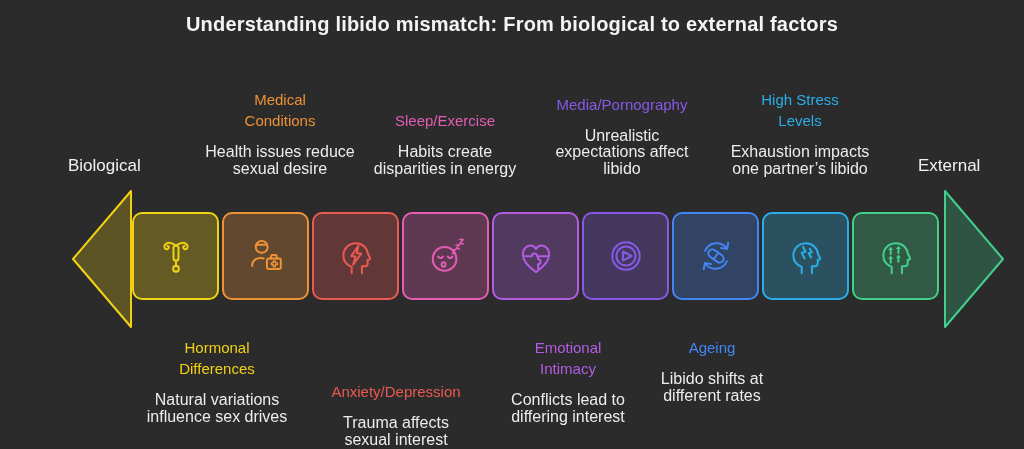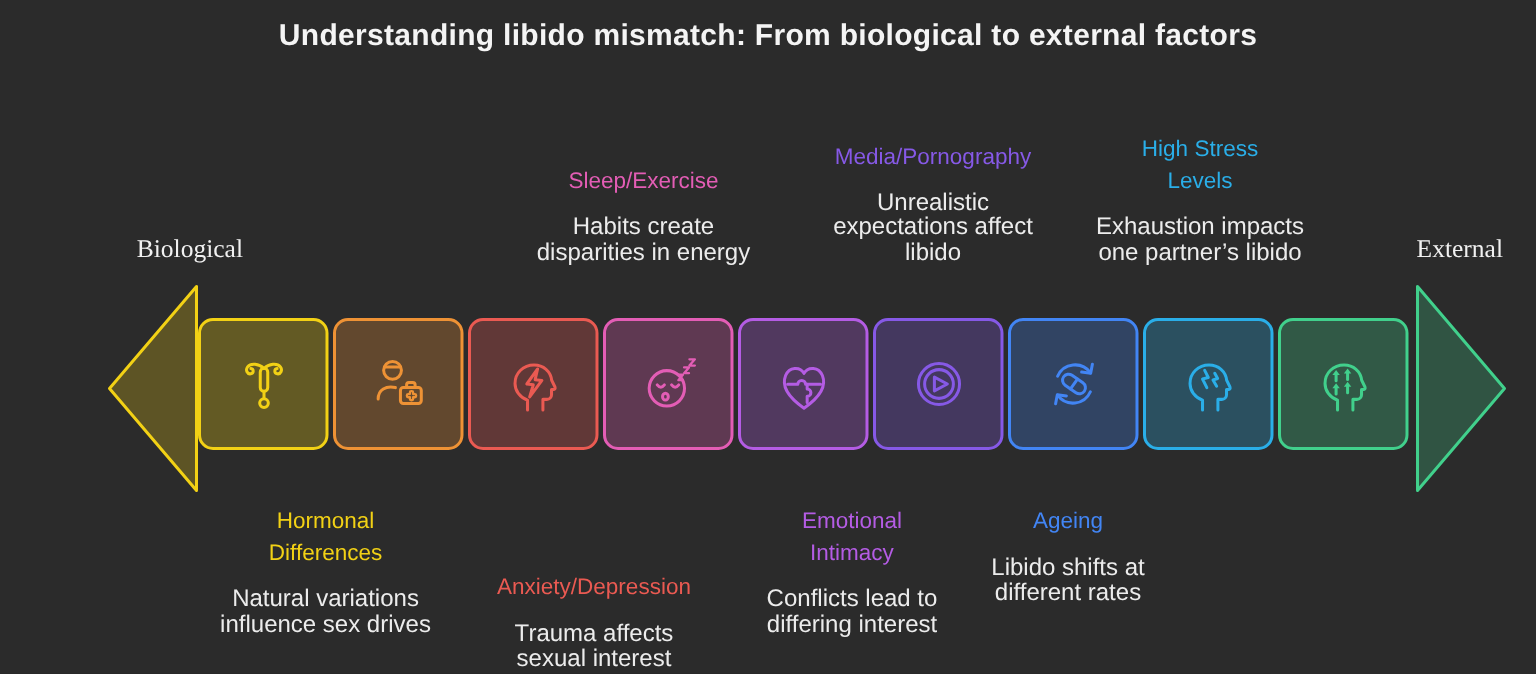--- a/index.html
+++ b/index.html
@@ -5,34 +5,34 @@
   html,body{margin:0;padding:0;background:#2b2b2b;}
   .stage{
     position:relative;width:1024px;height:449px;overflow:hidden;
     background:var(--bg,#2b2b2b);
     font-family:"Liberation Sans",sans-serif;
   }
   .title{
     position:absolute;top:13px;left:0;width:100%;text-align:center;
     font-size:20px;font-weight:bold;color:#f4f4f4;letter-spacing:.2px;
   }
-  .endlabel{position:absolute;color:#f1f1f1;font-size:17px;text-align:right;font-family:Liberation Serif, serif;}
+  .endlabel{position:absolute;color:#f1f1f1;font-size:17px;text-align:left;}
   .endlabel.left{left:68px;top:156px;width:94px;}
   .endlabel.right{left:918px;top:156px;width:84px;}
 
   
   .factor-label{position:absolute;text-align:center;}
   .factor-label.above{bottom:272px;}
   .factor-label.below{top:337px;}
   .factor-label .t{color:var(--c);font-size:15px;line-height:21px;font-weight:500;white-space:pre-line;}
   .factor-label .d{color:#ececec;font-size:16px;line-height:16.5px;margin-top:13px;white-space:pre-line;}
   .lab0{left:127px;width:180px;text-align:center;}
   .lab1{left:200px;width:160px;}
   .lab2{left:301px;width:190px;margin-top:44px;}
-  .lab3{left:344px;width:170px;margin-top:20px;}
+  .lab3{left:360px;width:170px;margin-top:20px;}
   .lab4{left:488px;width:160px;}
   .lab5{left:527px;width:190px;}
   .lab6{left:637px;width:150px;}
   .lab7{left:715px;width:170px;}
   .lab8{left:776px;width:180px;}
 
   
   .box{
     position:absolute;top:212px;width:87px;height:88px;box-sizing:border-box;
     border:2px solid var(--c);border-radius:10px;background:var(--fill);
@@ -52,20 +52,26 @@
 </head>
 <body>
 
 <div class="stage" style="--bg: #2b2b2b;">
 
   <div class="title">Understanding libido mismatch: From biological to external factors</div>
 
   <div class="endlabel left">Biological</div>
   <div class="endlabel right">External</div>
 
+  <div class="factor-label above lab1" style="--c: #ee9235;">
+    <div class="t">Medical
+Conditions</div>
+    <div class="d">Health issues reduce
+sexual desire</div>
+  </div>
   <div class="factor-label above lab3" style="--c: #e35db5;">
     <div class="t">Sleep/Exercise</div>
     <div class="d">Habits create
 disparities in energy</div>
   </div>
   <div class="factor-label above lab5" style="--c: #8659e6;">
     <div class="t">Media/Pornography</div>
     <div class="d">Unrealistic
 expectations affect
 libido</div>

